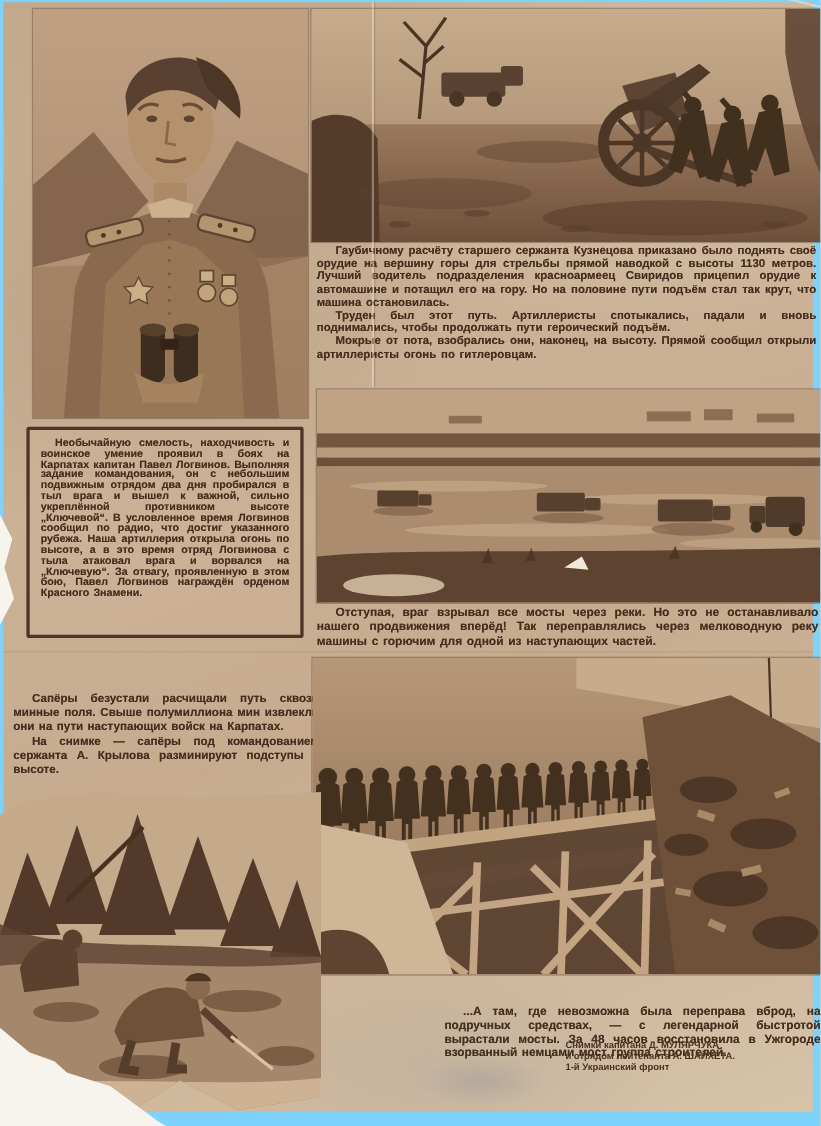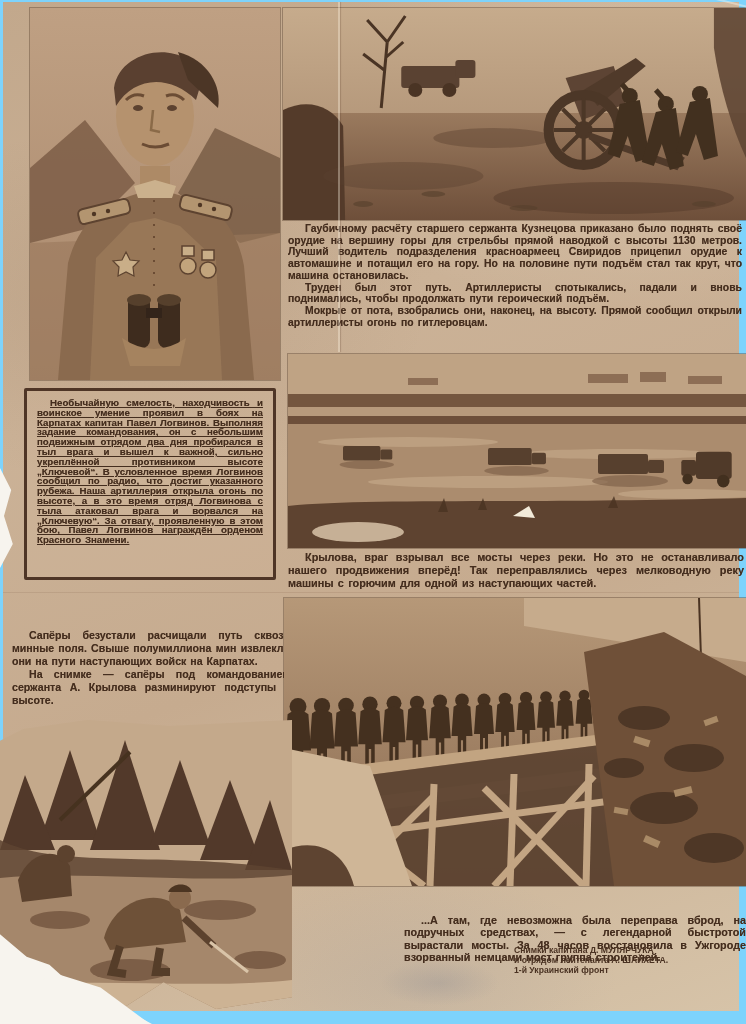--- a/index.html
+++ b/index.html
@@ -19,21 +19,21 @@
   .photo{position:absolute;box-shadow:0 0 0 1px rgba(70,45,30,.35), inset 0 0 18px rgba(60,35,20,.35);overflow:hidden;}
   .photo svg{display:block;width:100%;height:100%;}
   .txt{position:absolute;color:#442d1e;font-weight:bold;text-align:justify;
        text-shadow:0 0 .5px rgba(70,45,25,.55);}
   .txt p{margin:0;text-indent:17px;}
   .artillery-text{left:288px;top:223px;width:454px;font-size:10.4px;line-height:11.7px;word-spacing:1.4px;}
   .river-text{left:288px;top:551px;width:456px;font-size:10.9px;line-height:13.1px;word-spacing:1.2px;}
   .logvinov-box{left:24px;top:388px;width:252px;height:192px;border:3px solid #4e3526;border-radius:2px;
        background:rgba(210,185,155,.25);box-sizing:border-box;padding:7px 10px 5px 10px;
        font-size:9.7px;line-height:9.8px;word-spacing:1px;}
-  .logvinov-box p{text-indent:13px;text-decoration:underline;}
+  .logvinov-box p{text-indent:13px;}
   .sappers-text{left:12px;top:629px;width:278px;font-size:10.6px;line-height:13.0px;word-spacing:1px;}
   .bridge-text{left:404px;top:886px;width:342px;font-size:10.8px;line-height:12.4px;word-spacing:1px;margin-top:28px;}
   .credits{left:514px;top:946px;width:230px;font-size:8.6px;line-height:9.8px;text-align:left;
            color:#4a3222;font-weight:bold;}
   .credits div{margin:0;}
   .tear{position:absolute;background:#f7f4ee;}
   .tear1{left:0;top:922px;width:190px;height:102px;
          clip-path:polygon(0 12%,14% 34%,26% 42%,38% 62%,52% 72%,68% 88%,80% 100%,0 100%);}
   .tear2{left:0;top:468px;width:16px;height:100px;
          clip-path:polygon(0 0,70% 22%,25% 48%,80% 76%,0 100%);}
@@ -212,21 +212,21 @@
         <path d="M150 158 l6 -14 4 14 Z"></path>
           <path d="M190 156 l5 -12 4 12 Z"></path>
           <path d="M320 154 l6 -12 4 12 Z"></path>
       </g>
       <ellipse cx="70" cy="178" rx="46" ry="10" fill="#d8c3a8" opacity=".85"></ellipse>
       <path d="M225 162 l16 -10 6 12 Z" fill="#f2ead9"></path>
     </svg>
   </div>
 
   <div class="txt river-text">
-    <p>Крылова, враг взрывал все мосты через реки. Но это не останавливало нашего продвижения вперёд! Так переправлялись через мелководную реку машины с горючим для одной из наступающих частей.</p>
+    <p>Отступая, враг взрывал все мосты через реки. Но это не останавливало нашего продвижения вперёд! Так переправлялись через мелководную реку машины с горючим для одной из наступающих частей.</p>
   </div>
 
   <div class="txt logvinov-box">
     <p>Необычайную смелость, находчивость и воинское умение проявил в боях на Карпатах капитан Павел Логвинов. Выполняя задание командования, он с небольшим подвижным отрядом два дня пробирался в тыл врага и вышел к важной, сильно укреплённой противником высоте „Ключевой“. В условленное время Логвинов сообщил по радио, что достиг указанного рубежа. Наша артиллерия открыла огонь по высоте, а в это время отряд Логвинова с тыла атаковал врага и ворвался на „Ключевую“. За отвагу, проявленную в этом бою, Павел Логвинов награждён орденом Красного Знамени.</p>
   </div>
 
   <div class="txt sappers-text">
     <p>Сапёры безустали расчищали путь сквозь минные поля. Свыше полумиллиона мин извлекли они на пути наступающих войск на Карпатах.</p>
     <p>На снимке — сапёры под командованием сержанта А. Крылова разминируют подступы к высоте.</p>
   </div>

